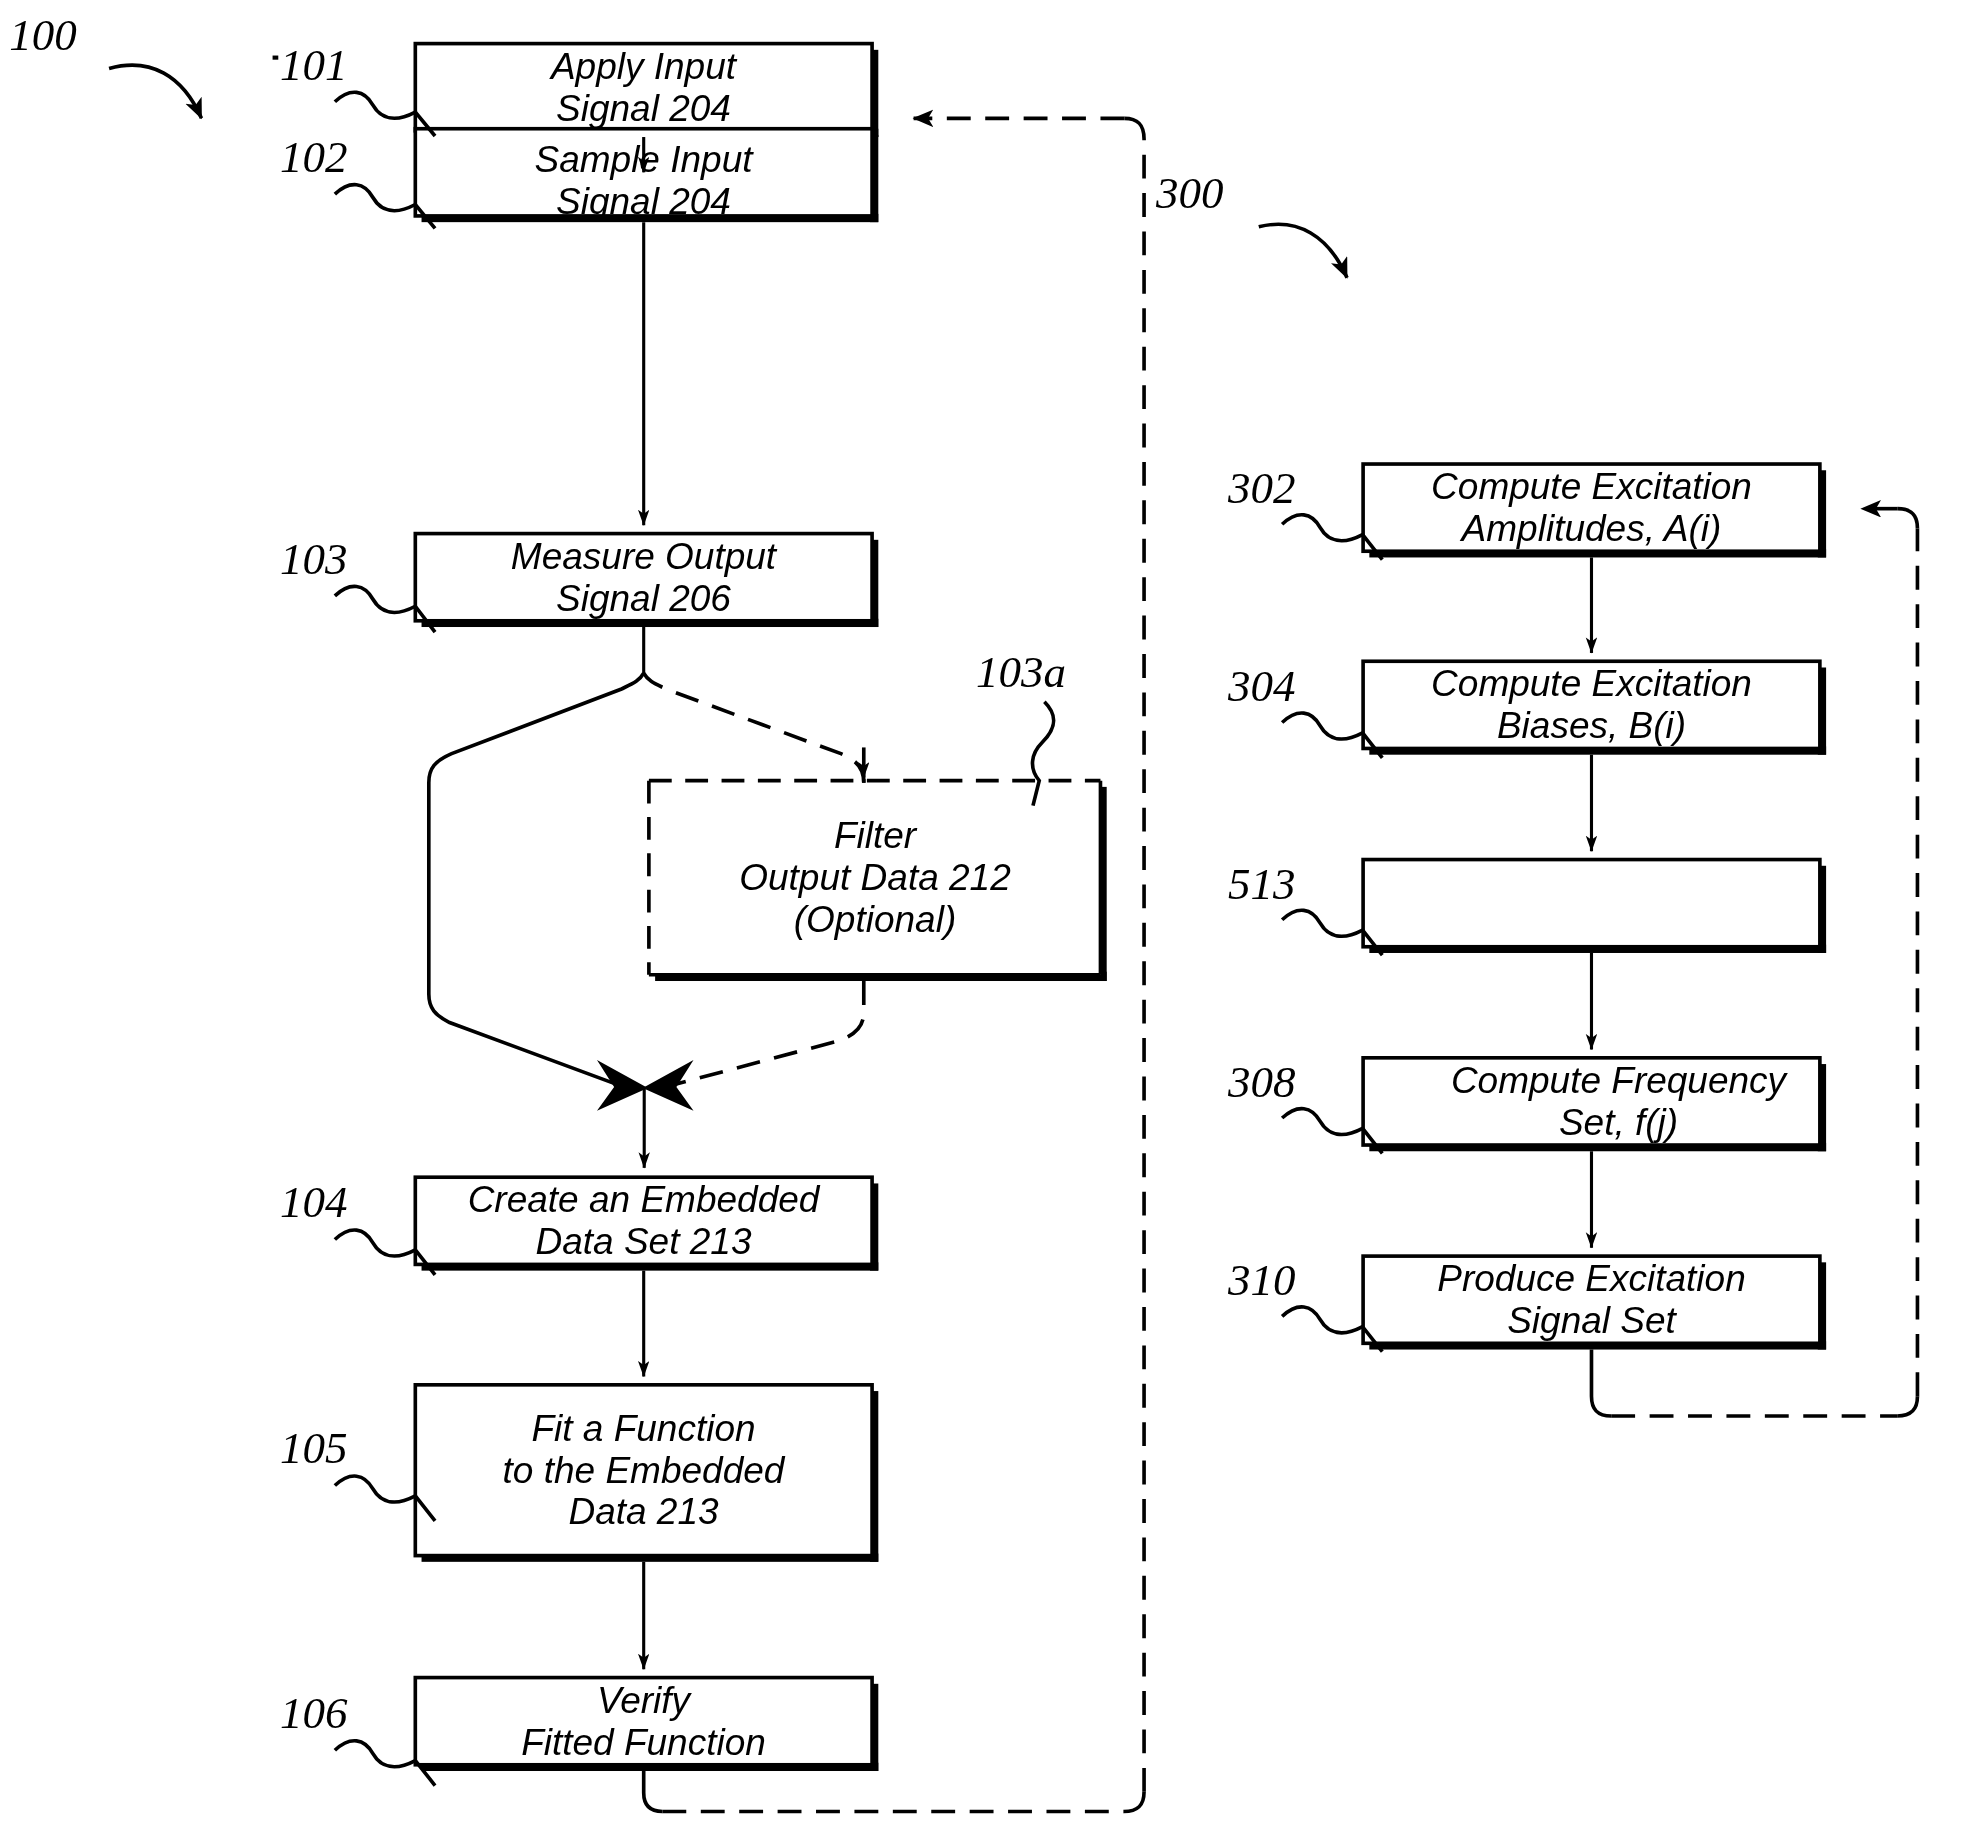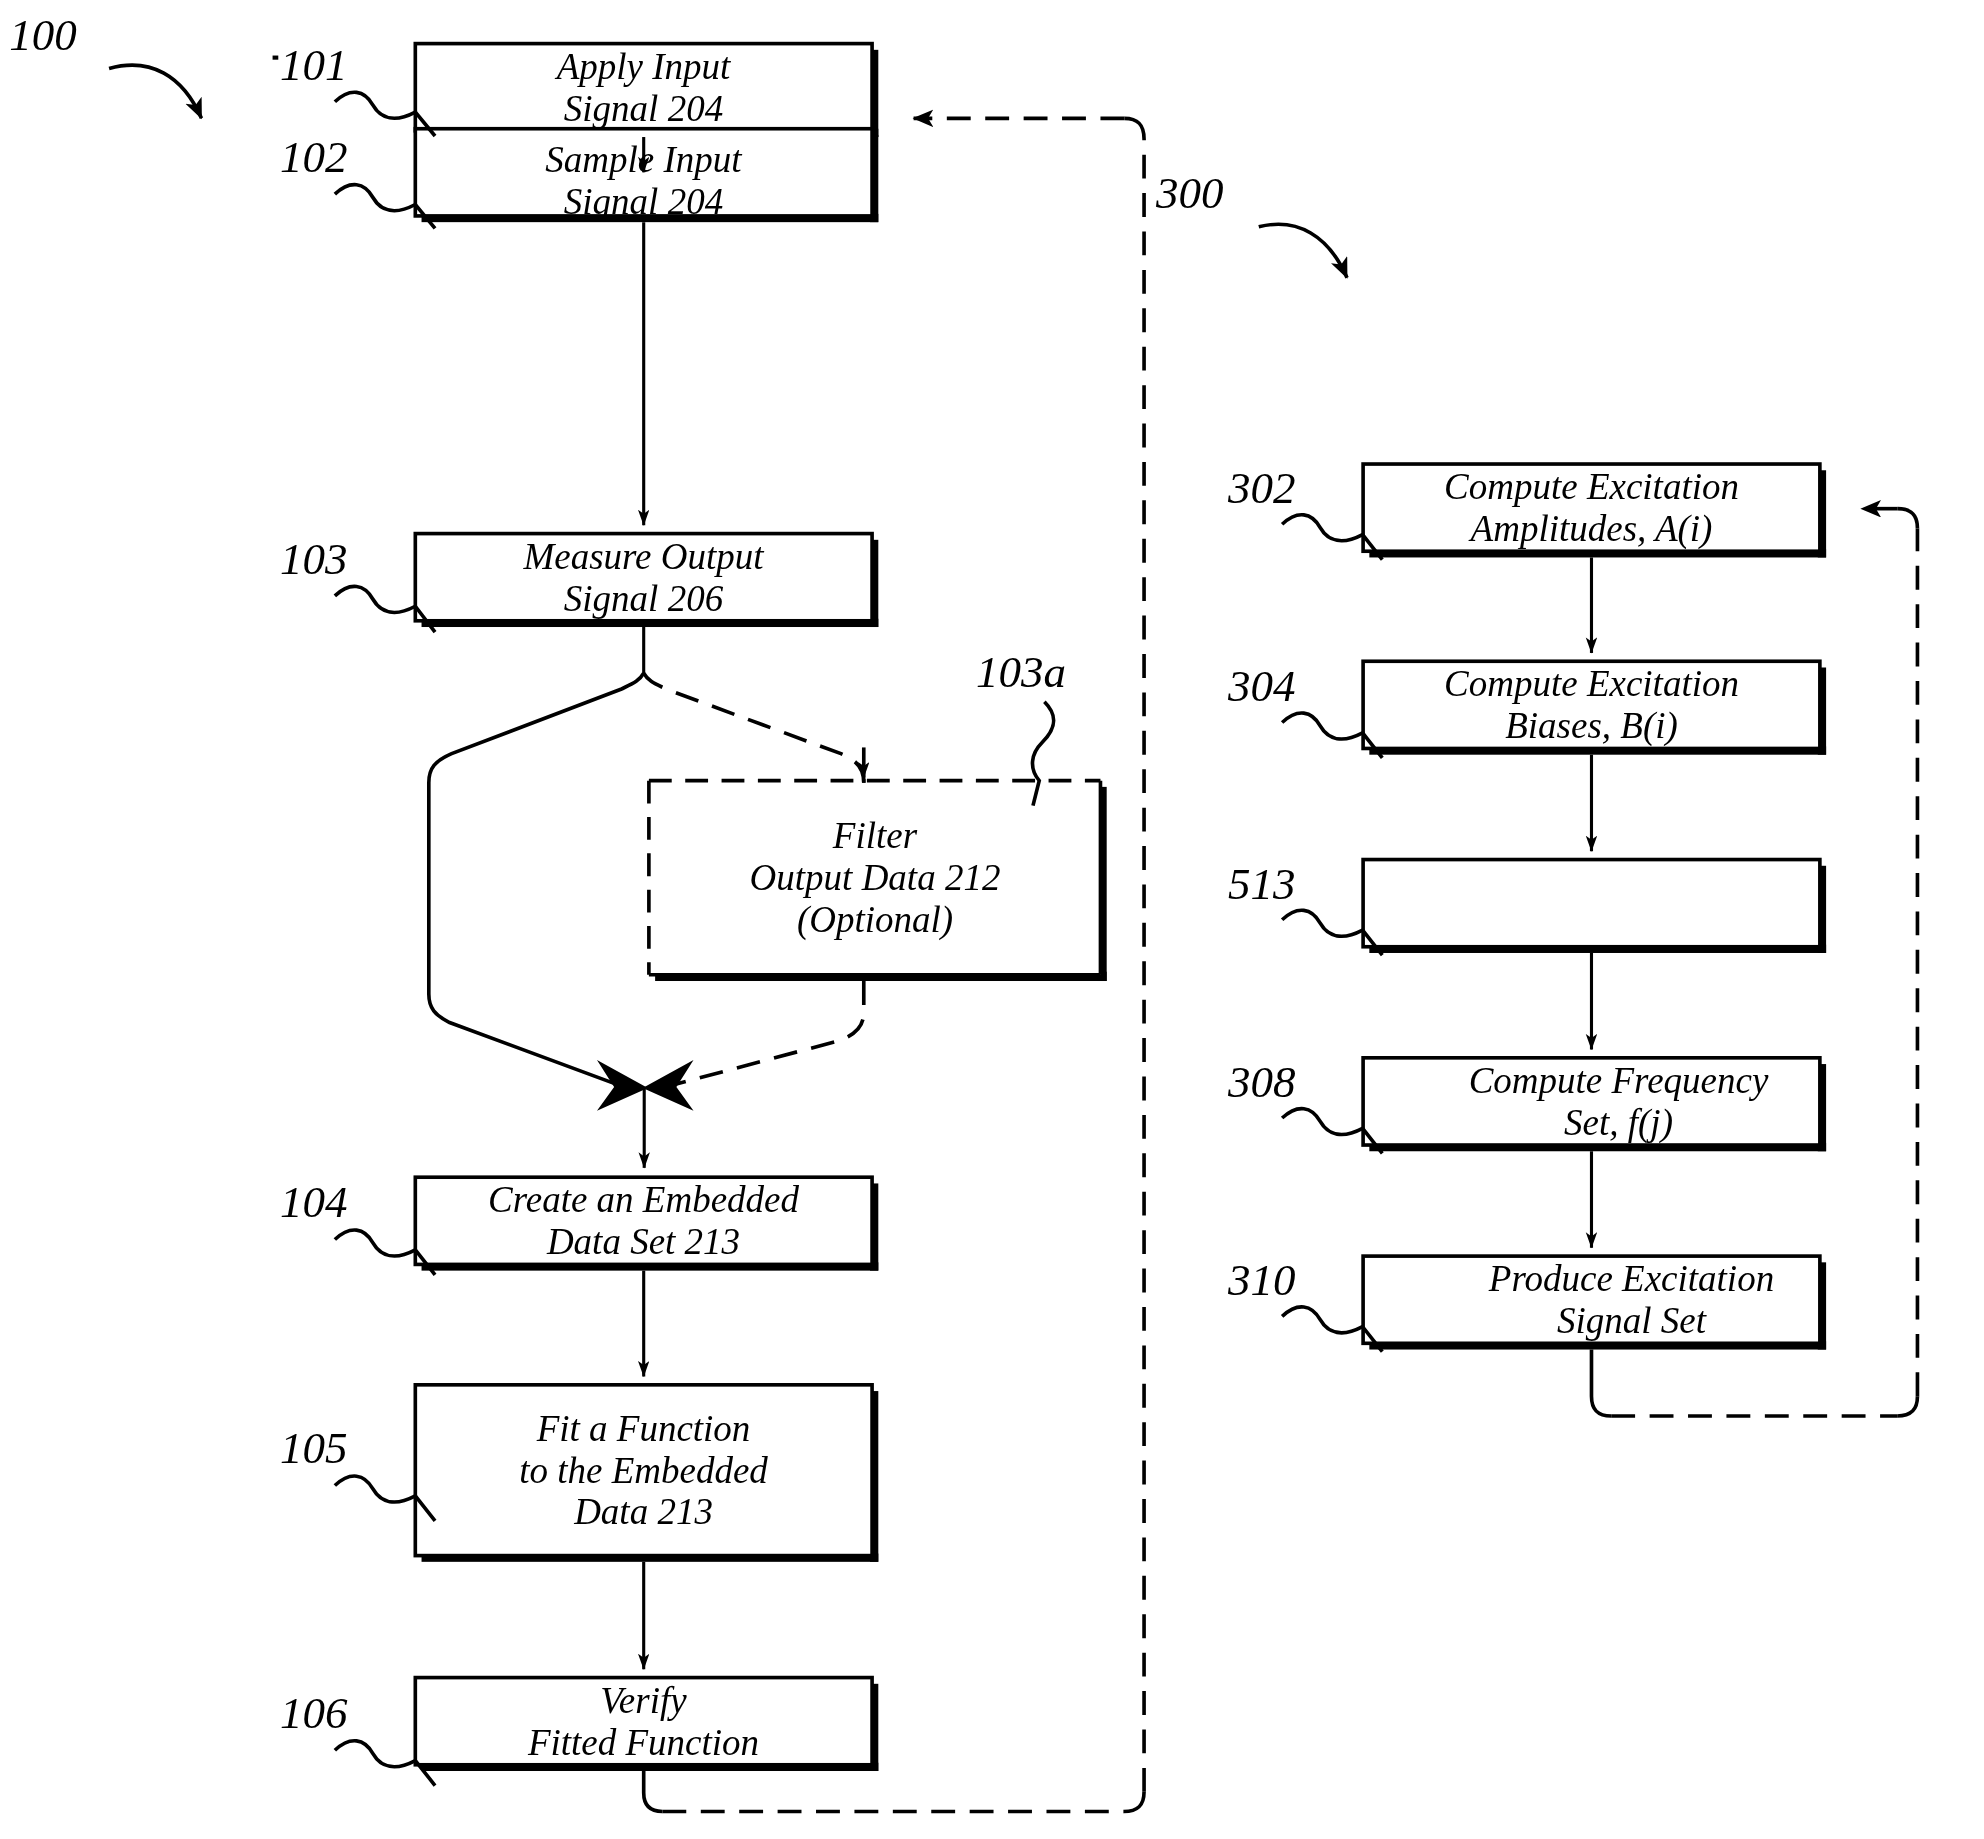--- a/index.html
+++ b/index.html
@@ -10,21 +10,21 @@
 
   
   .boxtext{
     position:absolute;
     display:flex;
     flex-direction:column;
     align-items:center;
     justify-content:center;
     text-align:center;
     font-style:italic;
-    font-family:Liberation Serif, serif;
+    font-family:Liberation Sans, sans-serif;
     color:#000;
     line-height:1.13;
     white-space:nowrap;
     pointer-events:none;
   }
   .boxtext span{display:block;}
   .reftext{
     position:absolute;
     font-style:italic;
     font-family:"Liberation Serif","DejaVu Serif",serif;
@@ -248,19 +248,19 @@
     <span>Compute Excitation</span>
     <span>Biases, B(i)</span>
   </div>
 
 
   <div class="boxtext" style="left:1363px;top:1058px;width:457px;height:87px;font-size:37px;padding-left:27px;">
     <span>Compute Frequency</span>
     <span>Set, f(j)</span>
   </div>
 
-  <div class="boxtext" style="left:1363px;top:1256px;width:457px;height:87px;font-size:37px;margin-left:40px;">
+  <div class="boxtext" style="left:1363px;top:1256px;width:457px;height:87px;font-size:37px;">
     <span>Produce Excitation</span>
     <span>Signal Set</span>
   </div>
 
 </div>
 
 
 </body></html>

